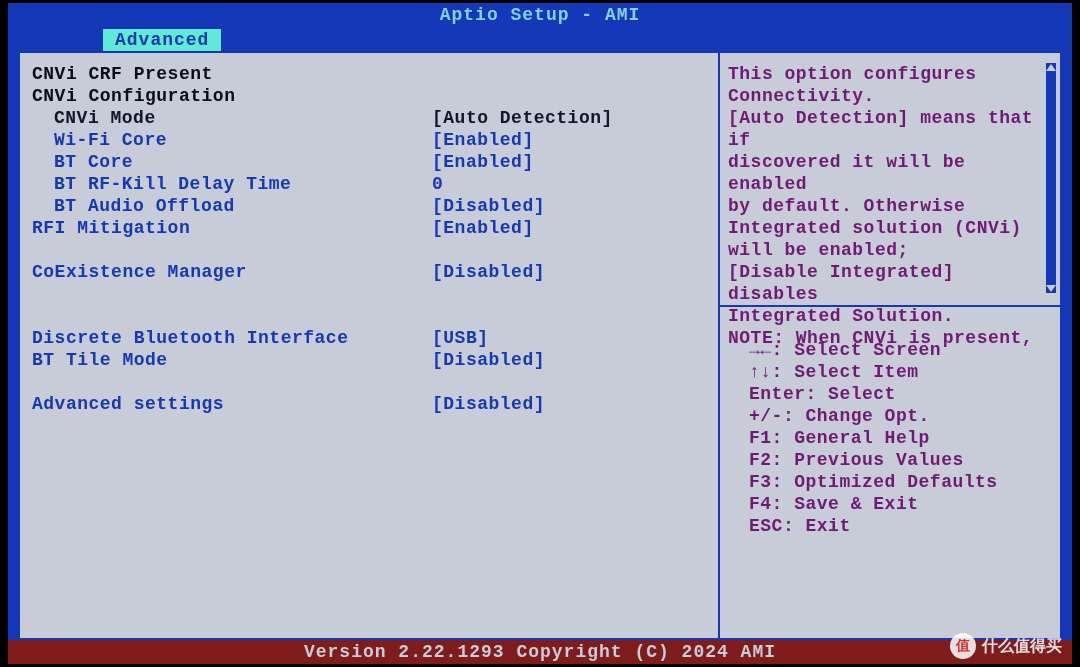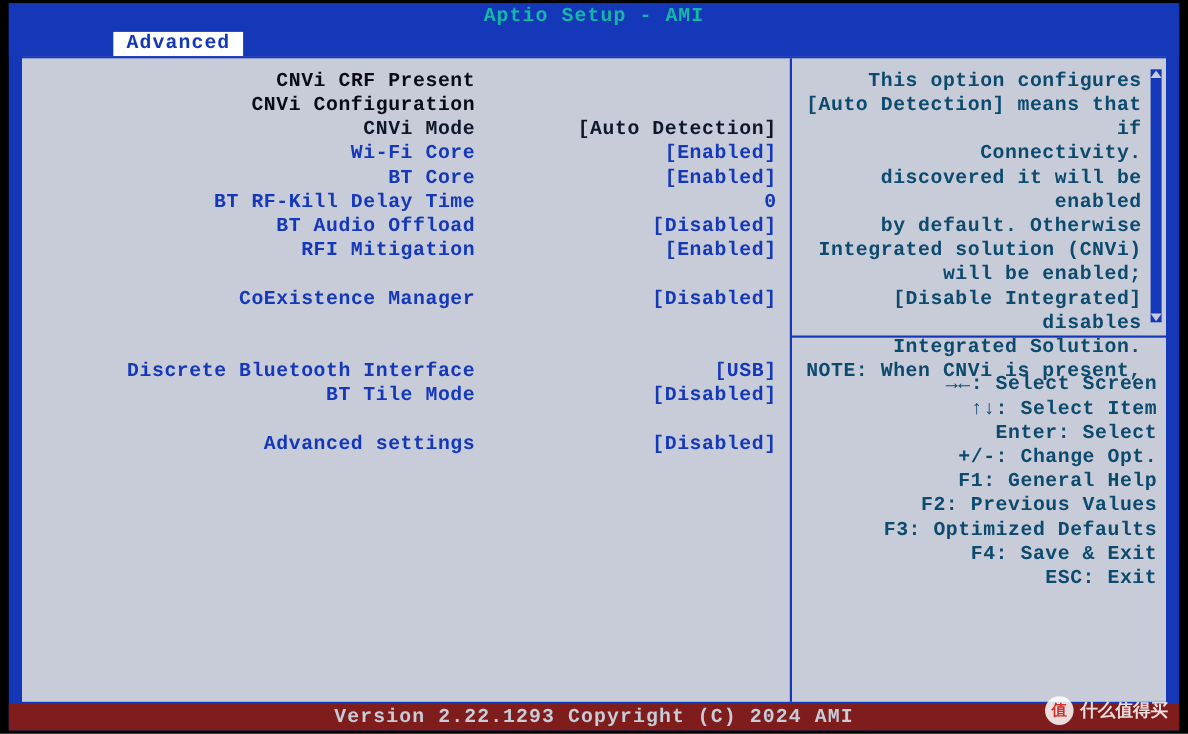--- a/index.html
+++ b/index.html
@@ -19,60 +19,59 @@
       left: 8px;
       right: 8px;
       bottom: 3px;
       background: #1438b8;
       display: flex;
       flex-direction: column;
     }
     .title-bar {
       height: 24px;
       background: #1438b8;
-      color: #14b8a6;
+      color: #7dd3fc;
       text-align: center;
       line-height: 24px;
       letter-spacing: 1px;
     }
     .tab-row {
       height: 24px;
       background: #1438b8;
       padding-left: 95px;
       display: flex;
       align-items: flex-end;
     }
     .tab {
-      background: #ffffff;
+      background: #5eead4;
       color: #1438b8;
       padding: 0 12px;
       height: 22px;
       line-height: 22px;
       letter-spacing: 1px;
     }
     .main-area {
       flex: 1;
       background: #c8ccd8;
       margin: 0 12px;
       display: flex;
       border-top: 2px solid #1438b8;
       border-bottom: 2px solid #1438b8;
-      text-align: right;
     }
     .left-panel {
       flex: 1;
       padding: 10px 12px;
       color: #1438b8;
       border-right: 2px solid #1438b8;
     }
     .right-panel {
       width: 340px;
       display: flex;
       flex-direction: column;
-      color: #0c4a6e;
+      color: #701a75;
       position: relative;
     }
     .help-panel {
       flex: 0 0 auto;
       padding: 10px 22px 10px 8px;
       line-height: 22px;
       letter-spacing: 0.5px;
       height: 252px;
     }
     .divider {
@@ -211,22 +210,22 @@
       <div class="row blank"></div>
       <div class="row">
         <div class="label">Advanced settings</div>
         <div class="value">[Disabled]</div>
       </div>
 
     </div>
     <div class="right-panel">
       <div class="help-panel">
         <div>This option configures</div>
+        <div>Connectivity.</div>
         <div>[Auto Detection] means that if</div>
-        <div>Connectivity.</div>
         <div>discovered it will be enabled</div>
         <div>by default. Otherwise</div>
         <div>Integrated solution (CNVi)</div>
         <div>will be enabled;</div>
         <div>[Disable Integrated] disables</div>
         <div>Integrated Solution.</div>
         <div>NOTE: When CNVi is present,</div>
         <div class="scrollbar">
           <div class="scroll-arrow up"></div>
           <div class="scroll-arrow down"></div>

